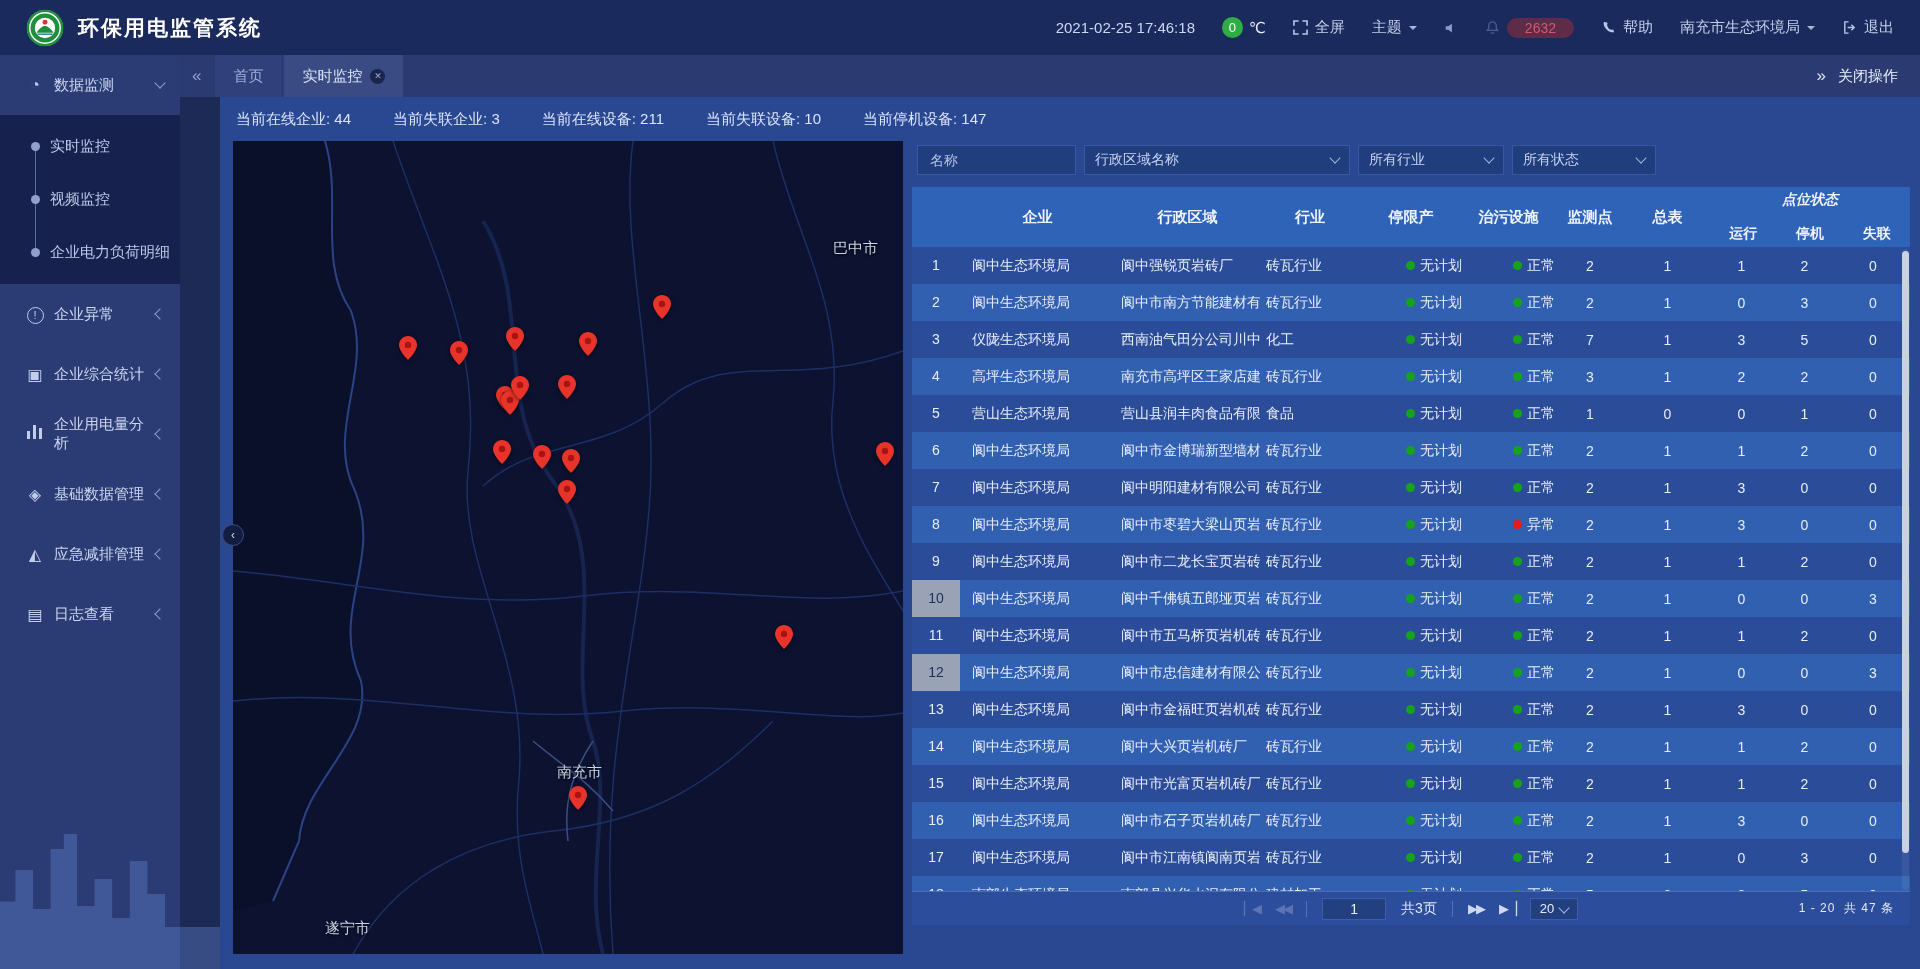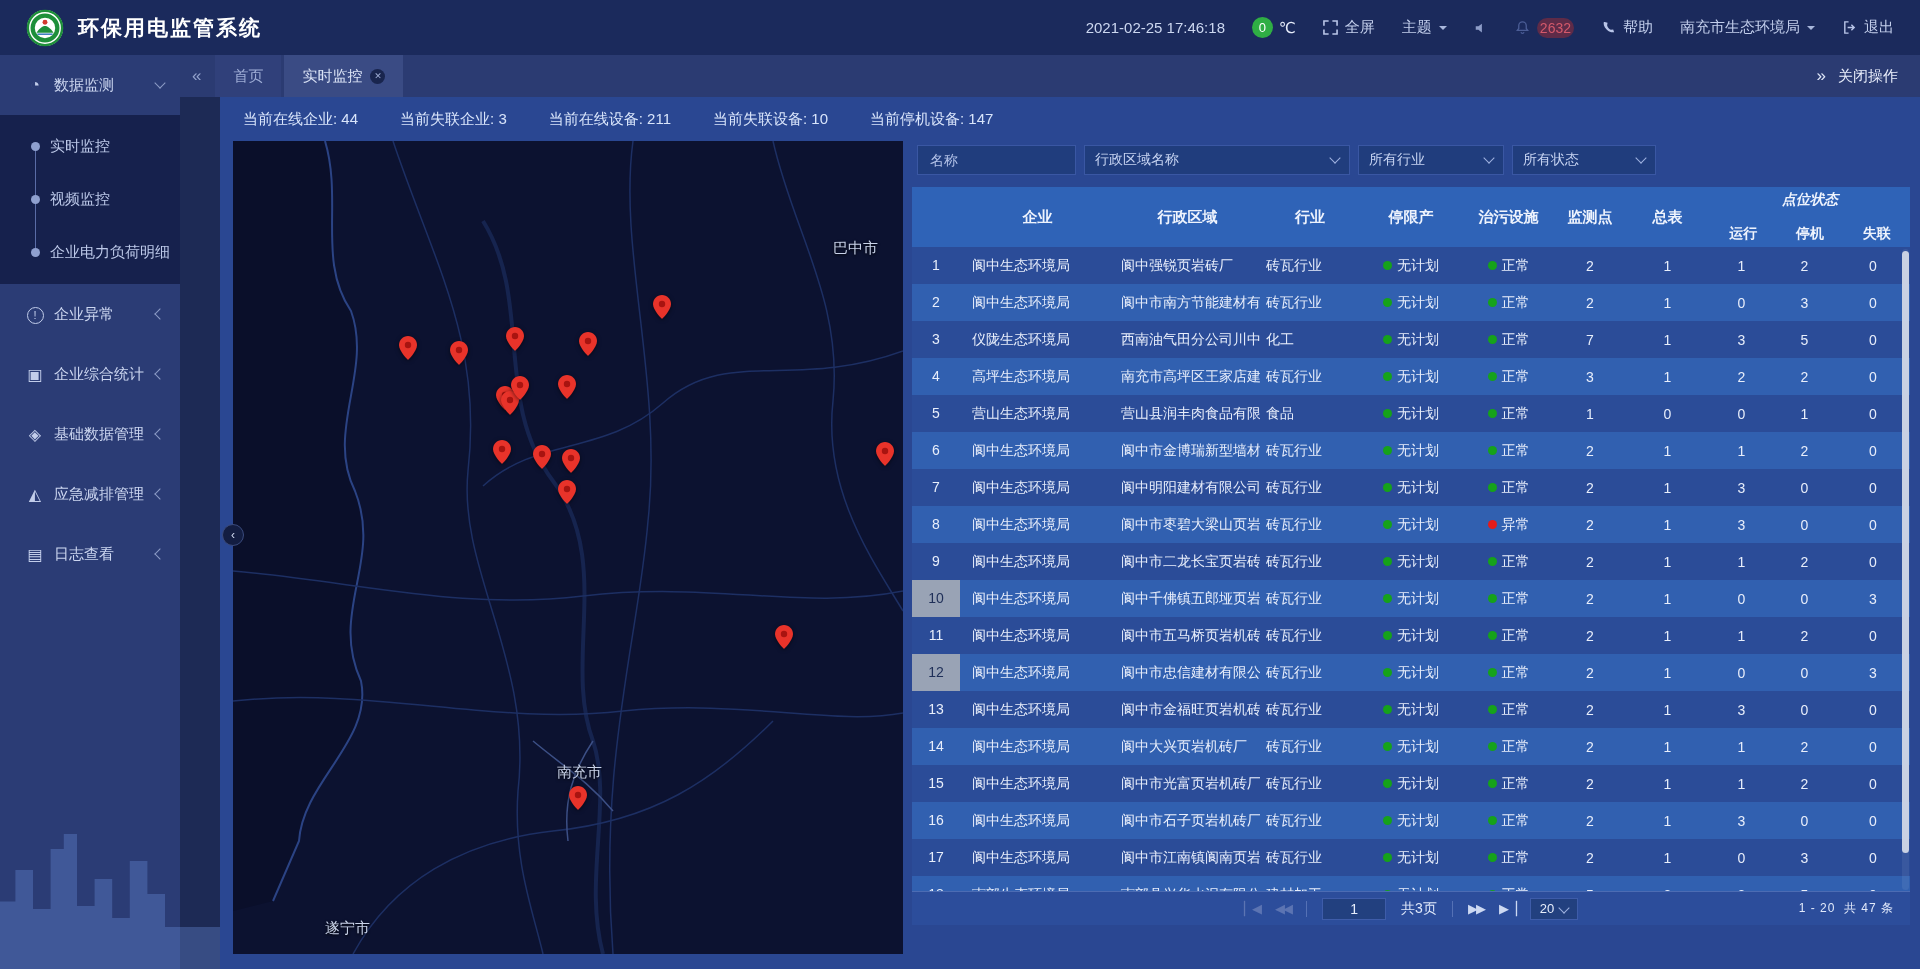--- a/index.html
+++ b/index.html
@@ -12,21 +12,21 @@
   .logo{width:38px;height:38px;margin-left:26px;flex:0 0 auto}
   .app-title{color:#ffffff;font-size:21px;font-weight:bold;letter-spacing:2px;margin-left:14px}
   .hright{margin-left:auto;display:flex;align-items:center;gap:27px;margin-right:26px;
           color:#c3cfec;font-size:15px;white-space:nowrap}
   .dt{color:#ccd7f0}
   .temp{display:flex;align-items:center;gap:6px;color:#e6ecfa}
   .temp-badge{width:21px;height:21px;border-radius:50%;background:#2fae44;color:#fff;font-size:13px;
               display:flex;align-items:center;justify-content:center}
   .hbtn{display:flex;align-items:center;gap:7px;cursor:pointer;color:#c3cfec}
   .caret{width:0;height:0;border:4px solid transparent;border-top-color:#a9b7dc;margin-top:5px}
-  .bell-badge{background:#5e2b48;color:#d4596b;padding:2px 3px;border-radius:11px;font-size:14px}
+  .bell-badge{background:#5e2b48;color:#d4596b;padding:2px 18px;border-radius:11px;font-size:14px}
 
   
   .sidebar{position:absolute;left:0;top:55px;width:180px;height:914px;background:#2b3c75;z-index:6}
   .rail{position:absolute;left:180px;top:97px;width:40px;height:872px;background:#1d2a55;z-index:2}
   .menu-item{height:60px;display:flex;align-items:center;padding:0 16px 0 24px;
              color:#ccd6f0;font-size:15px;cursor:pointer}
   .mi-icon{width:22px;margin-right:8px;font-size:16px;color:#c2cdea;text-align:center;flex:0 0 auto}
   .chev{margin-left:auto;width:7px;height:7px;border-right:1.5px solid #8d9cc6;
         border-bottom:1.5px solid #8d9cc6;flex:0 0 auto}
   .chev.down{transform:rotate(45deg);margin-top:-4px}
@@ -56,21 +56,21 @@
        margin-right:3px;cursor:pointer;display:flex;align-items:center;gap:8px}
   .tab.active{background:#3a4b84;color:#dbe3f6}
   .tab-close{width:15px;height:15px;border-radius:50%;background:#19254e;color:#9cabd2;font-size:9px;
              line-height:15px;text-align:center;display:inline-block}
   .tab-spacer{flex:1}
   .tab-expand{color:#dfe7f8;margin-right:12px}
   .close-ops{color:#e9eefb;font-size:15px;margin-right:22px;cursor:pointer}
 
   
   .content{position:absolute;left:220px;top:97px;width:1700px;height:872px;background:#2a4792;z-index:3}
-  .stats{height:44px;display:flex;align-items:center;padding-left:23px;color:#d9e5fb;font-size:15px}
+  .stats{height:44px;display:flex;align-items:center;padding-left:16px;color:#d9e5fb;font-size:15px}
   .stat{margin-right:42px}
 
   
   .map{position:absolute;left:13px;top:44px;width:670px;height:813px;background:#0c1230}
   .map svg.map-art{position:absolute;left:0;top:0}
   .pin{position:absolute;width:18px;height:24px;filter:drop-shadow(0 1px 2px rgba(0,0,0,.55));cursor:pointer}
   .city{position:absolute;color:#c9d3e9;font-size:15px;text-shadow:0 1px 3px #000;white-space:nowrap}
   .map-collapse{position:absolute;left:-11px;top:383px;width:22px;height:22px;border-radius:50%;
       background:#131d41;border:1px solid #3a4a7c;color:#cfd8ee;font-size:12px;display:flex;
       align-items:center;justify-content:center;cursor:pointer;padding:0}
@@ -95,21 +95,21 @@
   .th-group{width:200px;display:flex;flex-direction:column;justify-content:center;gap:16px}
   .group-label{text-align:center;font-style:italic;font-size:14px}
   .subs{display:flex}.subs span{flex:1;text-align:center;font-size:14px}
 
   .tbody{position:absolute;top:106px;left:0;width:998px;height:645px;overflow:hidden}
   .tr{display:flex;height:37px;align-items:center;background:#2b4c98;color:#e8eefb;font-size:14px;cursor:pointer}
   .tr:nth-of-type(even){background:#3160b0}
   .td{overflow:hidden;white-space:nowrap;box-sizing:border-box}
   .td.c-region{padding-left:12px}.td.c-company{padding-left:16px}.td.c-industry{padding-left:6px}
   .td.center{text-align:center}
-  .td.c-limit,.td.c-fac{display:flex;align-items:center;justify-content:center}
+  .td.c-limit,.td.c-fac{display:flex;align-items:center;justify-content:flex-end}
   .dot{width:9px;height:9px;border-radius:50%;display:inline-block;margin-right:5px;flex:0 0 auto}
   .dot.green{background:#16a21a}.dot.red{background:#e41b1b}
   .numcell{display:block;width:100%;height:37px;line-height:37px;text-align:center}
   .numcell.selected{background:#99a3b5;color:#1f2f58}
 
   .vscroll{position:absolute;right:1px;top:108px;width:7px;height:641px;background:rgba(255,255,255,.07);border-radius:4px}
   .vthumb{position:absolute;top:2px;left:0;width:7px;height:602px;background:#c9d1e3;border-radius:4px;cursor:pointer}
 
   .pager{position:absolute;left:0;bottom:0;width:998px;height:33px;background:#2c4d9b;
          border-top:1px solid rgba(125,155,215,.4);display:flex;align-items:center;justify-content:center;
@@ -210,20 +210,25 @@
     <span class="mi-icon"><i class="warn-circle">!</i></span>
     <span>企业异常</span>
     <i class="chev left"></i>
   </div>
   <div class="menu-item">
     <span class="mi-icon">▣</span>
     <span>企业综合统计</span>
     <i class="chev left"></i>
   </div>
   <div class="menu-item">
+    <span class="mi-icon"><span class="bars-icon"></span></span>
+    <span>企业用电量分析</span>
+    <i class="chev left"></i>
+  </div>
+  <div class="menu-item">
     <span class="mi-icon">◈</span>
     <span>基础数据管理</span>
     <i class="chev left"></i>
   </div>
   <div class="menu-item">
     <span class="mi-icon">◭</span>
     <span>应急减排管理</span>
     <i class="chev left"></i>
   </div>
   <div class="menu-item">

